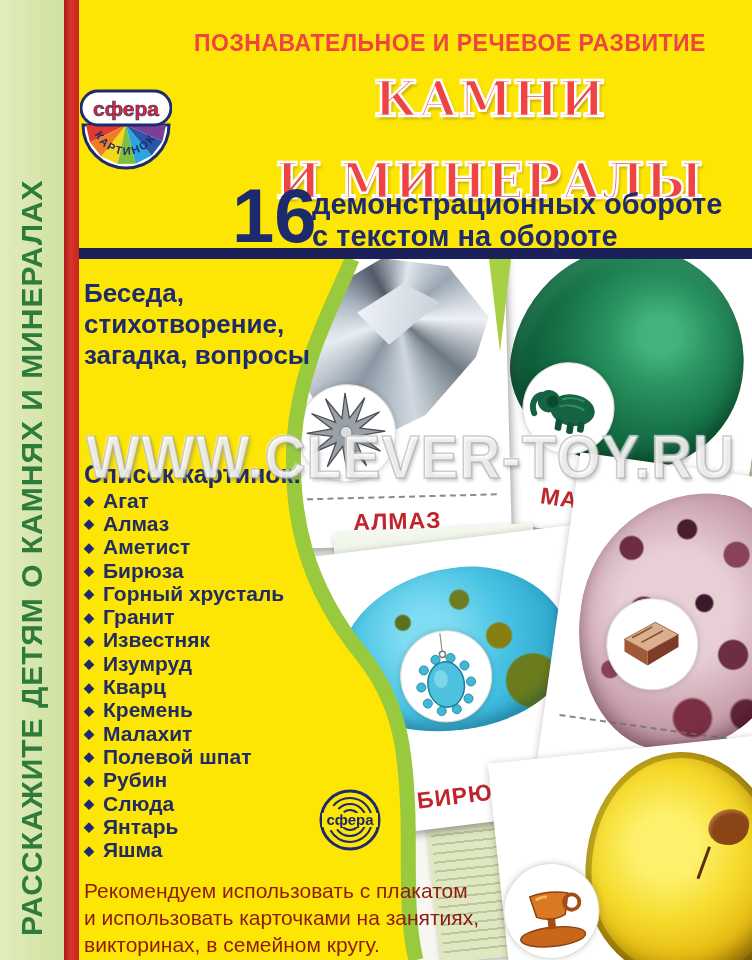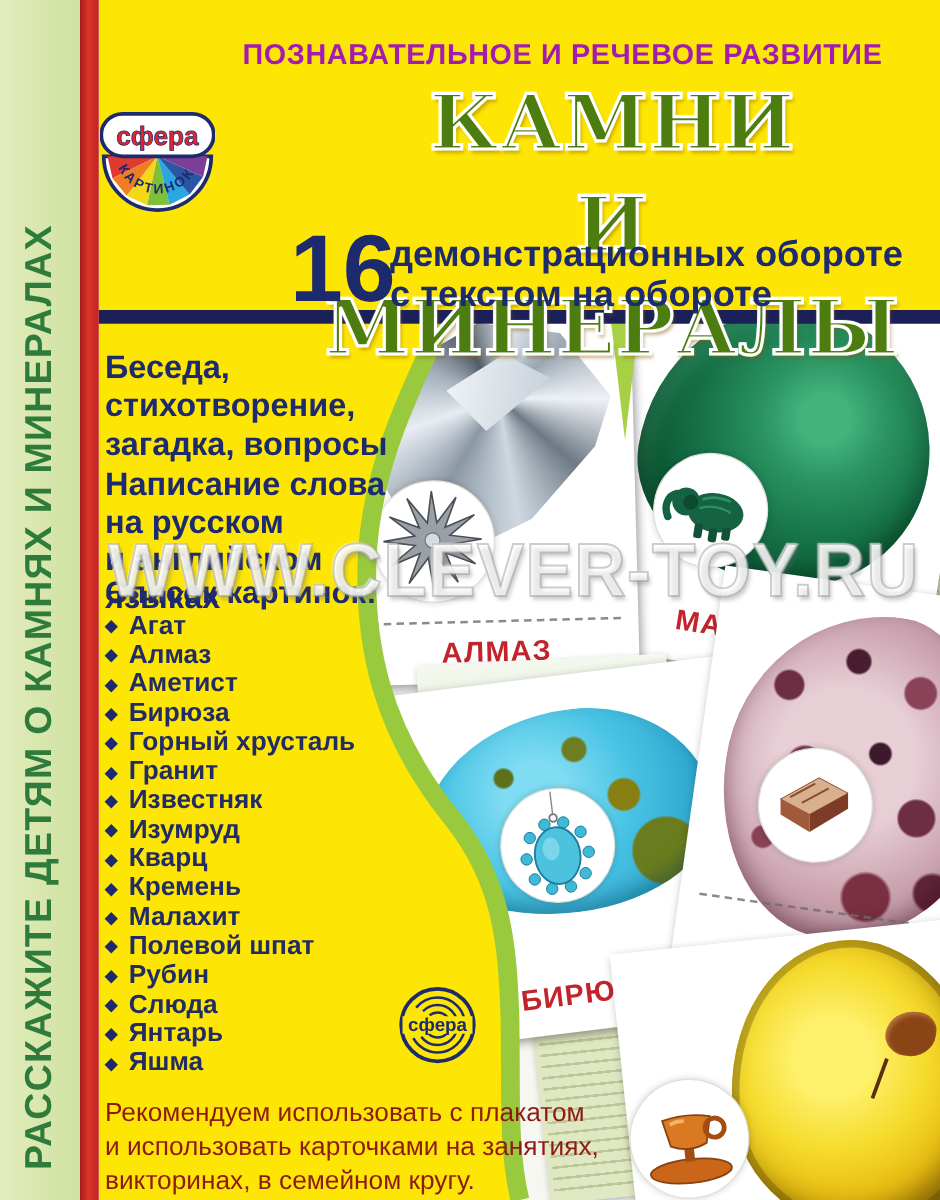--- a/index.html
+++ b/index.html
@@ -12,24 +12,24 @@
   .sidebar-text{writing-mode:vertical-rl;transform:rotate(180deg);height:100%;width:64px;
     display:flex;align-items:center;justify-content:flex-start;box-sizing:border-box;padding:24px 0;
     color:#2e7b3c;font-weight:bold;font-size:30px;letter-spacing:1px;white-space:nowrap;}
   .red-stripe{left:64px;top:0;width:15px;height:960px;z-index:30;
     background:linear-gradient(90deg,#a81b18,#d8352b 45%,#c32420);}
 
   
   .header-bg{left:79px;top:0;width:673px;height:248px;background:#fee604;z-index:10;}
   .navy-bar{left:79px;top:248px;width:673px;height:11px;background:#1b2158;z-index:10;}
   .hdr{z-index:11;}
-  .tagline{left:180px;top:30px;width:540px;text-align:center;color:#a21caf;font-weight:bold;
+  .tagline{left:180px;top:30px;width:540px;text-align:center;color:#ef4444;font-weight:bold;
     font-size:23px;letter-spacing:.5px;}
-  .title{left:228px;top:58px;width:524px;text-align:center;color:#4d7c0f;
-    font-family:"DejaVu Serif",serif;font-weight:bold;line-height:82px;font-size:61px;letter-spacing:1px;
+  .title{left:228px;top:58px;width:524px;text-align:center;color:#ef4444;
+    font-family:"DejaVu Serif",serif;font-weight:bold;line-height:82px;font-size:48px;letter-spacing:1px;
     -webkit-text-stroke:2.5px #ffffff;
     text-shadow:0 0 2px #fff,2px 3px 3px rgba(130,90,0,.45);}
   .count{left:232px;top:178px;color:#1d2a6e;font-weight:bold;font-size:76px;line-height:76px;}
   .sub1{left:312px;top:188px;color:#1d2a6e;font-weight:bold;font-size:29px;}
   .sub2{left:312px;top:220px;color:#1d2a6e;font-weight:bold;font-size:29px;}
   .badge{left:80px;top:83px;width:92px;height:88px;}
 
   
   .ltxt{z-index:11;color:#1d2a6e;font-weight:bold;}
   .feat1{left:84px;top:278px;font-size:26px;line-height:31px;}
@@ -273,26 +273,20 @@
     </text>
     <rect x="1" y="8" width="90" height="34" rx="17" fill="#fff" stroke="#1d2a6e" stroke-width="3"></rect>
     <text x="46" y="33" font-size="21" font-weight="bold" fill="#e3262c" stroke="#1d2a6e" stroke-width="0.6" text-anchor="middle" font-family="Liberation Sans,sans-serif">сфера</text>
   </svg>
 
   <div class="abs ltxt feat1">
     <div>Беседа,</div>
     <div>стихотворение,</div>
     <div>загадка, вопросы</div>
   </div>
-  <div class="abs ltxt feat2">
-    <div>Написание слова</div>
-    <div>на русском</div>
-    <div>и английском</div>
-    <div>языках</div>
-  </div>
   <div class="abs ltxt list-title">Список картинок:</div>
 
   <div class="abs list">
     <div class="li">
         <span class="blt">◆</span>
         <span>Агат</span>
       </div>
     <div class="li">
         <span class="blt">◆</span>
         <span>Алмаз</span>

